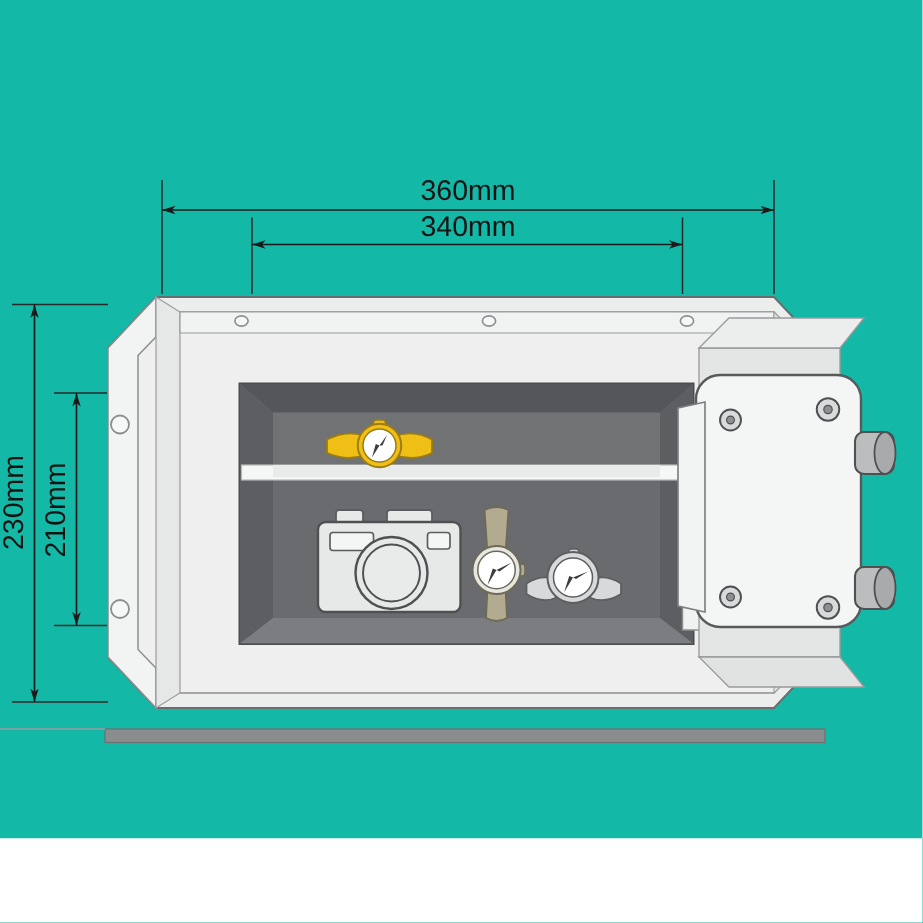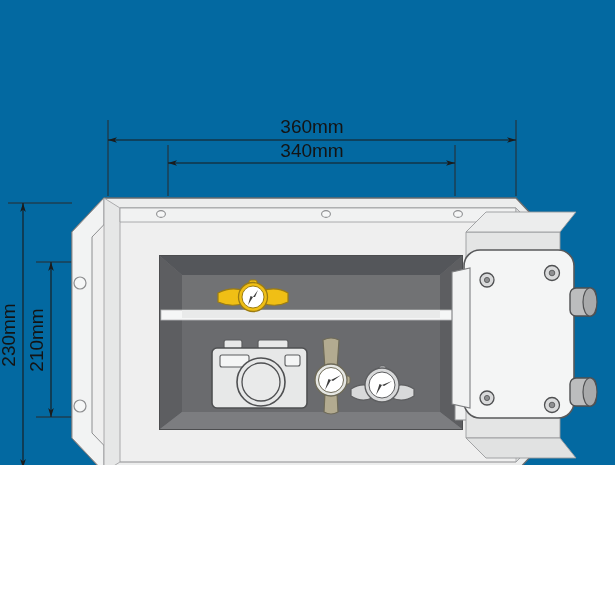--- a/index.html
+++ b/index.html
@@ -3,22 +3,22 @@
 <meta charset="utf-8">
 <style>
   html, body {
     margin: 0;
     padding: 0;
     background: #ffffff;
   }
   #stage {
     position: relative;
     width: 615px;
-    height: 465px;
-    background: #0369a1;
+    height: 559px;
+    background: #14b8a6;
     overflow: hidden;
     font-family: "Liberation Sans", sans-serif;
   }
   #diagram-svg {
     position: absolute;
     left: 0;
     top: 0;
     width: 615px;
     height: 615px;
     display: block;

